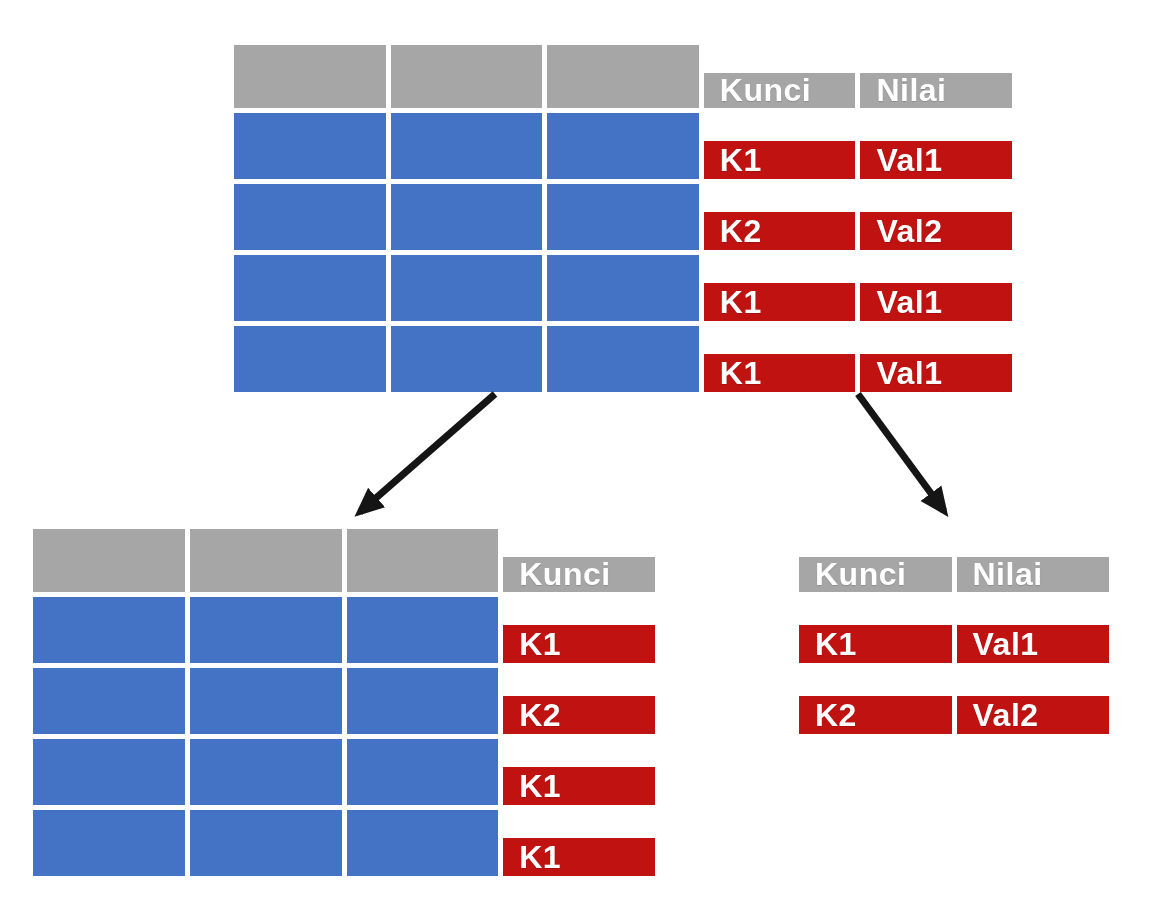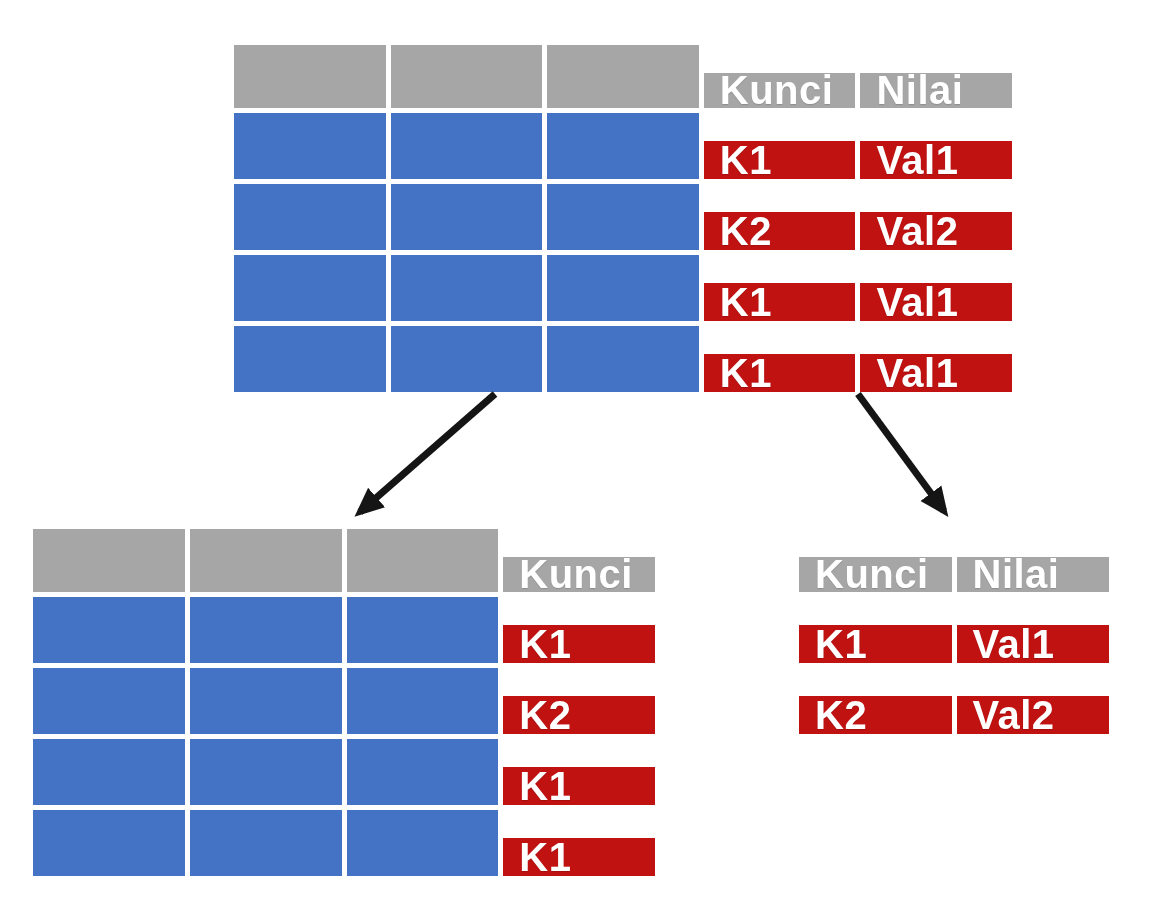--- a/index.html
+++ b/index.html
@@ -38,21 +38,21 @@
     display: flex;
     align-items: center;
     box-sizing: border-box;
   }
   .cell.hdr   { background: var(--header-gray, #a6a6a6); }
   .cell.blue  { background: var(--data-blue, #4472c4); }
   .cell.red   { background: var(--key-red, #c11212); }
   .cell.label {
     color: var(--label-white, #ffffff);
     font-weight: 700;
-    font-size: 40px;
+    font-size: 32px;
     padding-left: 16px;
     letter-spacing: 0.5px;
     text-shadow: 0 1px 1px rgba(0,0,0,0.15);
     margin-top: 28px;
   }
   .arrows {
     position: absolute;
     left: 0; top: 0;
     width: 1168px;
     height: 912px;

